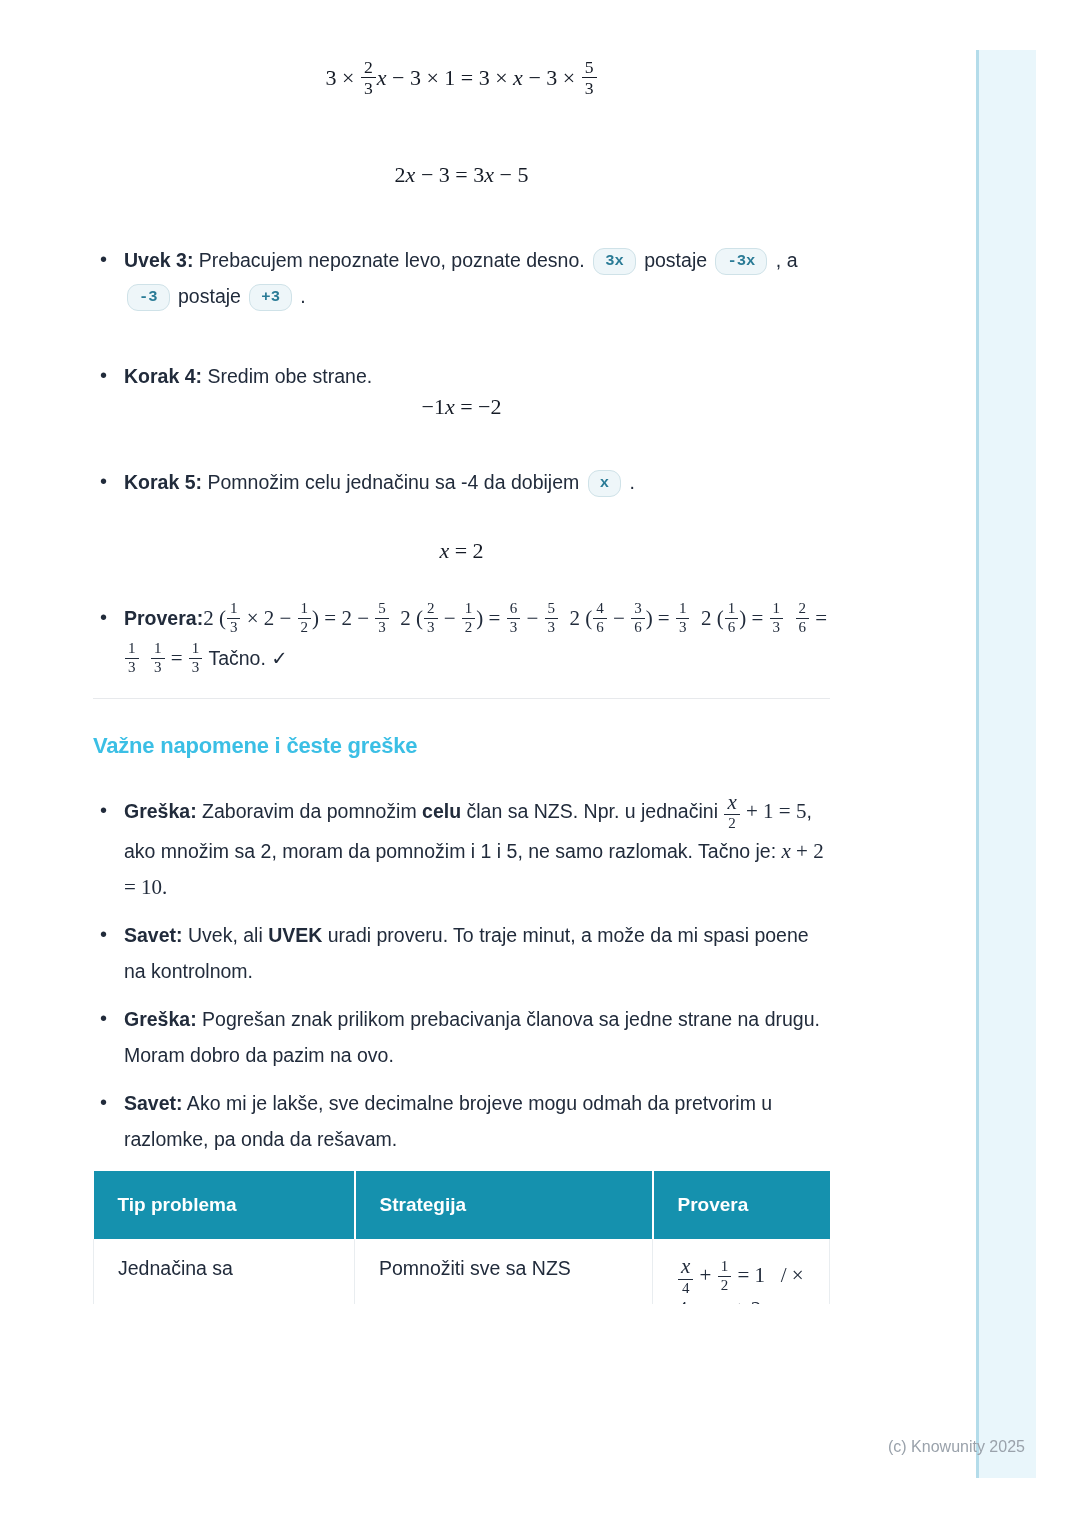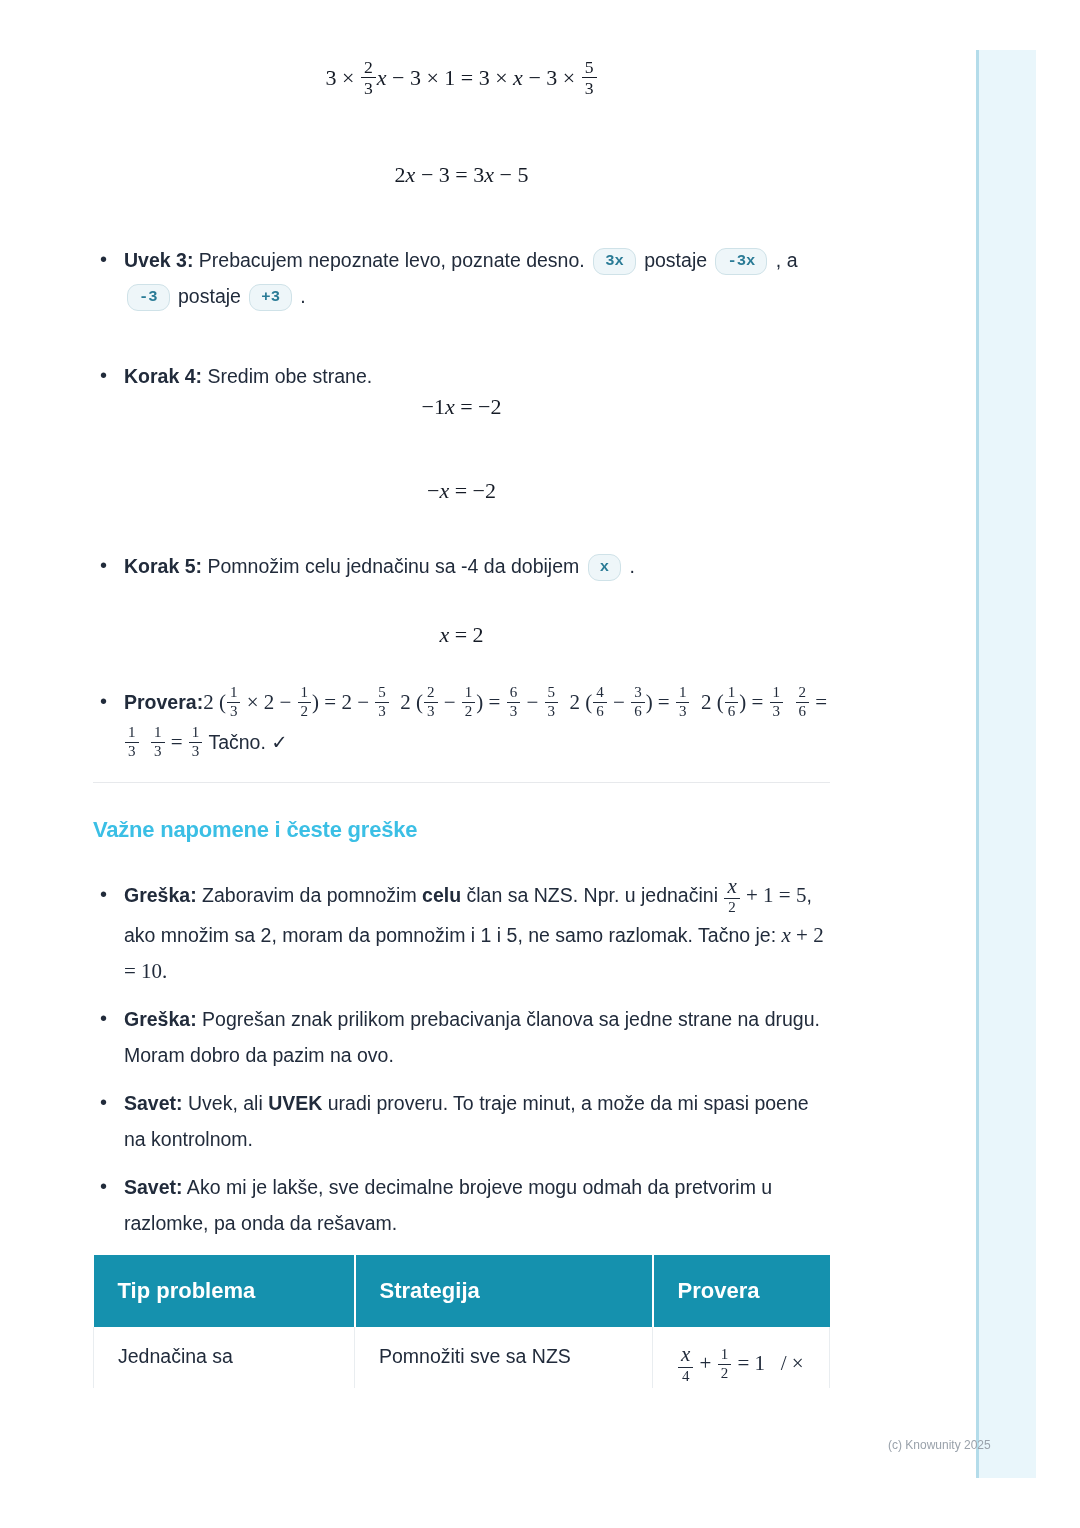--- a/index.html
+++ b/index.html
@@ -62,42 +62,42 @@
     font-size:22px;font-weight:700;letter-spacing:-0.2px;
     color:var(--heading-cyan,#3bbfe5);
     margin:0;line-height:38px;
   }
 
   
   .table-wrap{height:133px;overflow:hidden;}
   table{border-collapse:collapse;width:100%;table-layout:fixed;}
   th{
     background:var(--accent-teal,#1591ae);color:#ffffff;
-    text-align:left;font-size:22px;font-weight:700;
+    text-align:left;font-size:19px;font-weight:700;
     padding:23px 24px;border-right:2px solid #ffffff;
   }
   th:last-child{border-right:none;}
   th.c1{width:212px;}
   th.c2{width:248px;}
   td{
     background:#ffffff;font-size:19.5px;color:#212b3b;
     padding:18px 24px 40px;vertical-align:top;
     border:1px solid #e9edf0;border-top:none;
   }
   td .m-up,td .m-it{font-size:21px;}
 
   
   .edge-stripe{
     position:absolute;left:976px;top:50px;width:57px;height:1428px;
     background:var(--stripe-fill,#e9f6fb);
     border-left:3px solid var(--stripe-border,#b4dcea);
   }
   .watermark{
     position:absolute;left:888px;top:1438px;z-index:2;
-    font-size:12px;color:var(--watermark-gray,#9aa2ab);
+    font-size:16px;color:var(--watermark-gray,#9aa2ab);
   }
 
   
   .mt-eq1{margin-top:60px;}
   .mt-eq2{margin-top:62px;}
   .mt-k3{margin-top:54px;}
   .mt-eq3{margin-top:48px;}
   .mt-k4{margin-top:44px;}
   .mt-eq4{}
   .mt-eq5{margin-top:58px;}
@@ -124,21 +124,20 @@
           <span class="fr-d">3</span>
         </span></div>
     <div class="eq mt-eq2"><span class="m-up">2</span><span class="m-it">x</span><span class="m-up"> − 3 = 3</span><span class="m-it">x</span><span class="m-up"> − 5</span></div>
 
     <div class="li mt-k3"><span class="txt b">Uvek 3:</span><span class="txt"> Prebacujem nepoznate levo, poznate desno. </span><span class="code-badge">3x</span><span class="txt"> postaje </span><span class="code-badge">-3x</span><span class="txt"> , a </span><span class="code-badge">-3</span><span class="txt"> postaje </span><span class="code-badge">+3</span><span class="txt"> .</span></div>
 
 
     <div class="li mt-k4"><span class="txt b">Korak 4:</span><span class="txt"> Sredim obe strane.</span></div>
 
     <div class="eq mt-eq4"><span class="m-up">−1</span><span class="m-it">x</span><span class="m-up"> = −2</span></div>
-    <div class="eq mt-eq5"><span class="m-up">−</span><span class="m-it">x</span><span class="m-up"> = −2</span></div>
 
     <div class="li mt-k5"><span class="txt b">Korak 5:</span><span class="txt"> Pomnožim celu jednačinu sa -4 da dobijem </span><span class="code-badge">x</span><span class="txt"> .</span></div>
 
     <div class="eq mt-eq6"><span class="m-it">x</span><span class="m-up"> = 2</span></div>
 
     <div class="li li-prov mt-prov"><span class="txt b">Provera:</span><span class="m-up">2 (</span><span class="frac">
           <span class="fr-n">1</span>
           <span class="fr-d">3</span>
         </span><span class="m-up"> × 2 − </span><span class="frac">
           <span class="fr-n">1</span>
@@ -188,22 +187,22 @@
         </span><span class="txt"> Tačno. ✓</span></div>
 
     <hr class="divider mt-hr">
 
     <h2 class="section-title mt-h2">Važne napomene i česte greške</h2>
 
     <div class="li mt-g1"><span class="txt b">Greška:</span><span class="txt"> Zaboravim da pomnožim </span><span class="txt b">celu</span><span class="txt"> član sa NZS. Npr. u jednačini </span><span class="frac">
           <span class="fr-n m-it">x</span>
           <span class="fr-d">2</span>
         </span><span class="m-up"> + 1 = 5</span><span class="txt">, ako množim sa 2, moram da pomnožim i 1 i 5, ne samo razlomak. Tačno je: </span><span class="m-it">x</span><span class="m-up"> + 2 = 10.</span></div>
+    <div class="li mt-note"><span class="txt b">Savet:</span><span class="txt"> Uvek, ali </span><span class="txt b">UVEK</span><span class="txt"> uradi proveru. To traje minut, a može da mi spasi poene na kontrolnom.</span></div>
     <div class="li mt-note"><span class="txt b">Greška:</span><span class="txt"> Pogrešan znak prilikom prebacivanja članova sa jedne strane na drugu. Moram dobro da pazim na ovo.</span></div>
-    <div class="li mt-note"><span class="txt b">Savet:</span><span class="txt"> Uvek, ali </span><span class="txt b">UVEK</span><span class="txt"> uradi proveru. To traje minut, a može da mi spasi poene na kontrolnom.</span></div>
     <div class="li mt-note"><span class="txt b">Savet:</span><span class="txt"> Ako mi je lakše, sve decimalne brojeve mogu odmah da pretvorim u razlomke, pa onda da rešavam.</span></div>
 
     <div class="table-wrap mt-table">
       <table>
         <thead>
           <tr>
             <th class="c1">Tip problema</th>
             <th class="c2">Strategija</th>
             <th class="c3">Provera</th>
           </tr>

